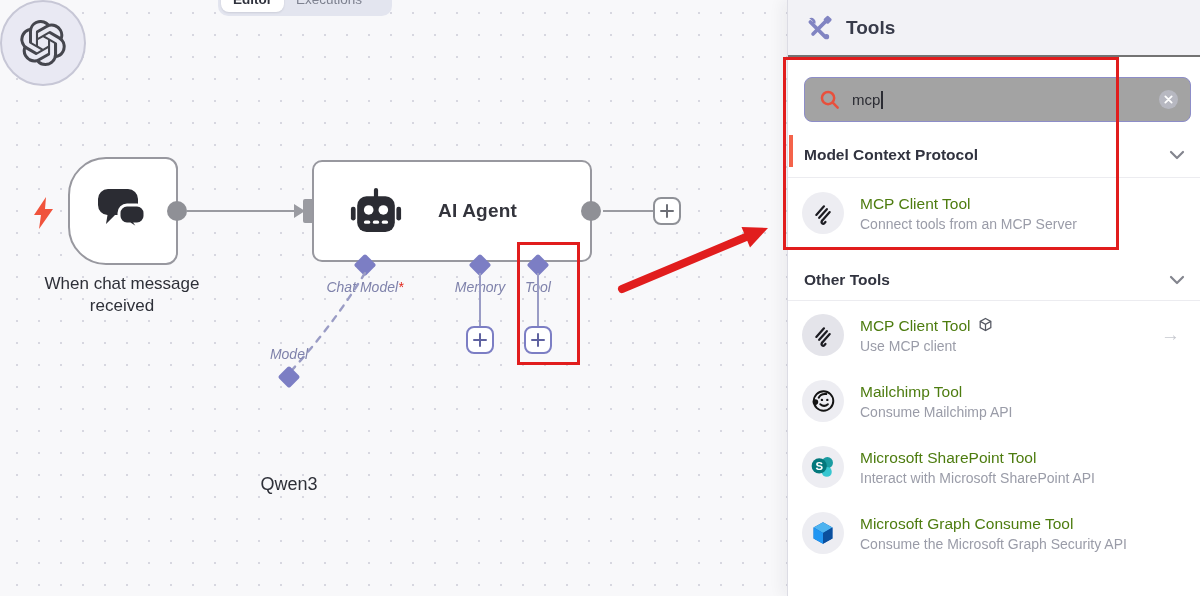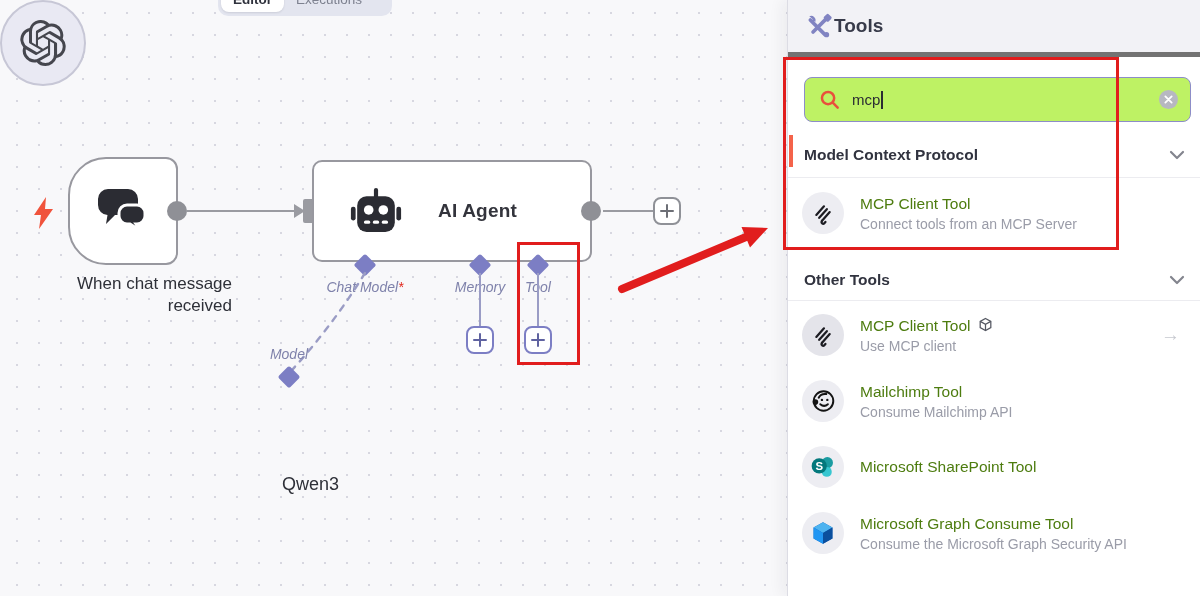--- a/index.html
+++ b/index.html
@@ -23,21 +23,21 @@
   .tab.active { background:#ffffff; color:#2f323d; font-weight:700; box-shadow:0 1px 2px rgba(40,40,60,.12); }
 
   
   .node { position:absolute; background:#fff; border:2px solid #98989f; }
   #trigger-node { left:68px; top:157px; width:110px; height:108px; border-radius:38px 12px 12px 38px;
     display:flex; align-items:center; justify-content:center; }
   #agent-node { left:312px; top:160px; width:280px; height:102px; border-radius:10px;
     display:flex; align-items:center; gap:36px; padding-left:36px; }
   .out-dot { position:absolute; right:-11px; top:50%; margin-top:-10px; width:20px; height:20px;
     border-radius:50%; background:#8f9096; }
-  .node-label { position:absolute; text-align:right; color:#2e3038; font-size:17px; line-height:1.32; }
+  .node-label { position:absolute; text-align:center; color:#2e3038; font-size:17px; line-height:1.32; }
   #agent-title { font-size:19px; font-weight:700; color:#33343c; letter-spacing:.2px; }
 
   .conn { position:absolute; height:2px; background:#9a9ba1; }
   .arrowhead { position:absolute; width:0; height:0;
     border-top:7px solid transparent; border-bottom:7px solid transparent; border-left:11px solid #9a9ba1; }
   .in-port { position:absolute; width:11px; height:24px; background:#9a9ba1; border-radius:2px; }
 
   .plus-btn { position:absolute; width:28px; height:28px; border-radius:8px; background:#fff;
     display:flex; align-items:center; justify-content:center; }
   .plus-gray { border:2px solid #8f9197; }
@@ -48,24 +48,24 @@
   .req { color:#e0281e; }
   .vline { position:absolute; width:2px; background:#9a9cc5; }
 
   #qwen-node { left:246px; top:379px; width:86px; height:86px; border-radius:50%;
     background:#e9e9f3; border:2px solid #c7c7d6; display:flex; align-items:center; justify-content:center; }
 
   
   #panel { position:absolute; left:787px; top:0; width:413px; height:596px; background:#fff;
     border-left:1px solid #dcdce4; box-shadow:-5px 0 14px rgba(30,30,50,.06); }
   #panel-header { position:absolute; left:0; top:0; right:0; height:57px; background:#f2f2f6;
-    border-bottom:5px solid #737373; display:flex; align-items:center; gap:2px; padding-left:18px; }
+    border-bottom:2px solid #737373; display:flex; align-items:center; gap:14px; padding-left:18px; }
   #panel-title { font-size:19px; font-weight:700; color:#383b4a; }
 
-  #search-box { position:absolute; left:16px; top:77px; width:387px; height:45px; background:#bef264;
+  #search-box { position:absolute; left:16px; top:77px; width:387px; height:45px; background:#a3a3a3;
     border:1px solid #8d8dc8; border-radius:8px; display:flex; align-items:center; padding:0 12px 0 14px; }
   #search-text { font-size:15px; color:#2b2c33; margin-left:12px; }
   #caret { width:1.5px; height:18px; background:#2b2c33; margin-left:1px; }
   #clear-btn { margin-left:auto; width:19px; height:19px; border-radius:50%; background:#b7b8c1;
     display:flex; align-items:center; justify-content:center; }
 
   .section-header { position:absolute; left:16px; right:14px; height:30px;
     display:flex; align-items:center; justify-content:space-between; }
   .section-title { font-size:15.5px; font-weight:700; color:#31333f; }
   .divider { position:absolute; left:0; right:0; height:1px; background:#ececf0; }
@@ -289,20 +289,21 @@
           <circle cx="16" cy="8" r="5.2" fill="#1a9ba1"></circle>
           <circle cx="15.5" cy="16.5" r="4.6" fill="#37c6d0"></circle>
           <circle cx="8.5" cy="11" r="7" fill="#03787c"></circle>
           <text x="8.5" y="15" font-size="10.5" font-weight="bold" fill="#ffffff" text-anchor="middle" font-family="Liberation Sans, sans-serif">S</text>
         </svg>
       </div>
       <div class="item-texts">
         <div class="item-title">
             <span>Microsoft SharePoint Tool</span>
           </div>
+        <div class="item-sub">Interact with Microsoft SharePoint API</div>
       </div>
     </div>
 
     <div class="tool-item" style="top:506px">
       <div class="icon-circle">
         <svg width="26" height="26" viewBox="0 0 24 24">
           <polygon points="12,2 20.7,7 20.7,17 12,22 3.3,17 3.3,7" fill="#0d5eb8"></polygon>
           <polygon points="12,2 20.7,7 12,12 3.3,7" fill="#4db3f0"></polygon>
           <polygon points="3.3,7 12,12 12,22 3.3,17" fill="#2196f3"></polygon>
           <polygon points="12,12 20.7,7 20.7,17 12,22" fill="#0b4f9e"></polygon>

